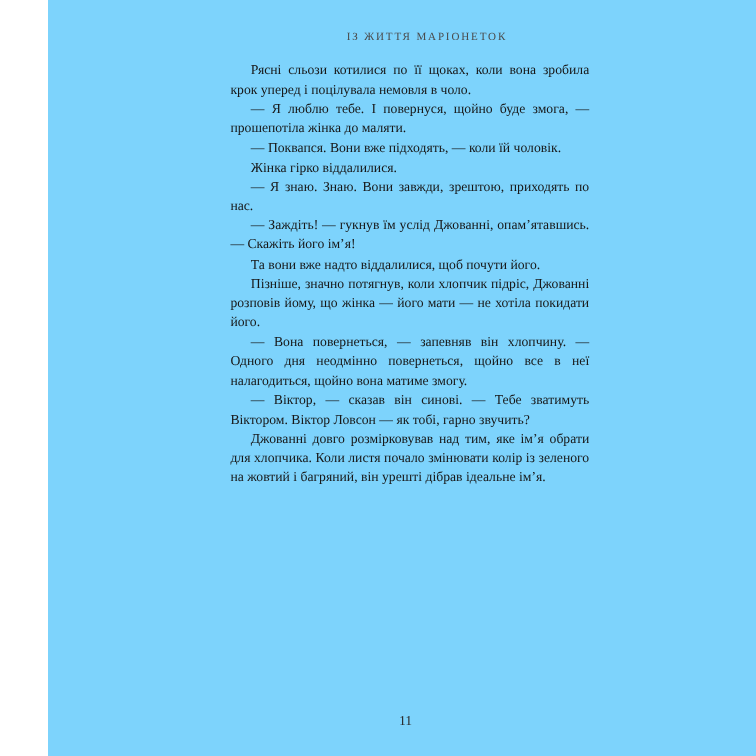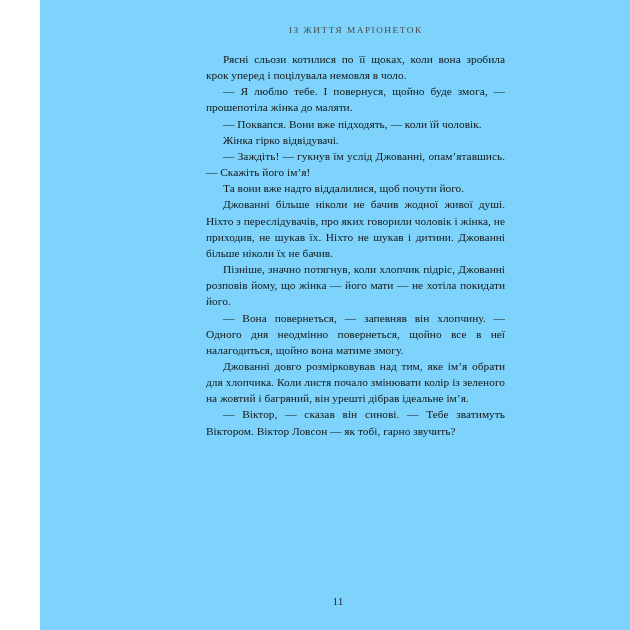--- a/index.html
+++ b/index.html
@@ -39,21 +39,21 @@
     letter-spacing: 1.55px;
     text-indent: 1.55px;
     color: #4a4a4a;
     white-space: nowrap;
   }
 
   
   .textblock {
     position: absolute;
     top: 51px;
-    left: 166px;
+    left: 152px;
     width: 299px;
     font-size: 11.4px;
     line-height: 16.15px;
     text-align: justify;
     text-justify: inter-word;
     color: #171717;
     hyphens: manual;
   }
 
   .textblock p {
@@ -83,25 +83,25 @@
 <body>
 
 <div class="page">
 
   <div class="running-head">ІЗ ЖИТТЯ МАРІОНЕТОК</div>
 
   <div class="textblock">
     <p>Рясні сльози котилися по її щоках, коли вона зробила крок уперед і поцілувала немовля в чоло.</p>
     <p>— Я люблю тебе. І повернуся, щойно буде змога, — прошепотіла жінка до маляти.</p>
     <p>— Поквапся. Вони вже підходять, — коли їй чоловік.</p>
-    <p>Жінка гірко відвідувачі.</p>
+    <p>Жінка гірко віддалилися.</p>
+    <p>— Я знаю. Знаю. Вони завжди, зрештою, приходять по нас.</p>
     <p>— Заждіть! — гукнув їм услід Джованні, опам’ятавшись. — Скажіть його ім’я!</p>
     <p>Та вони вже надто віддалилися, щоб почути його.</p>
-    <p>Джованні більше ніколи не бачив жодної живої душі. Ніхто з переслідувачів, про яких говорили чоловік і жінка, не приходив, не шукав їх. Ніхто не шукав і дитини. Джованні більше ніколи їх не бачив.</p>
     <p>Пізніше, значно потягнув, коли хлопчик підріс, Джованні розповів йому, що жінка — його мати — не хотіла покидати його.</p>
     <p>— Вона повернеться, — запевняв він хлопчину. — Одного дня неодмінно повернеться, щойно все в неї налагодиться, щойно вона матиме змогу.</p>
+    <p>— Віктор, — сказав він синові. — Тебе зватимуть Віктором. Віктор Ловсон — як тобі, гарно звучить?</p>
     <p>Джованні довго розмірковував над тим, яке ім’я обрати для хлопчика. Коли листя почало змінювати колір із зеленого на жовтий і багряний, він урешті дібрав ідеальне ім’я.</p>
-    <p>— Віктор, — сказав він синові. — Тебе зватимуть Віктором. Віктор Ловсон — як тобі, гарно звучить?</p>
   </div>
 
   <div class="folio">11</div>
 
 </div>
 
 </body></html>

